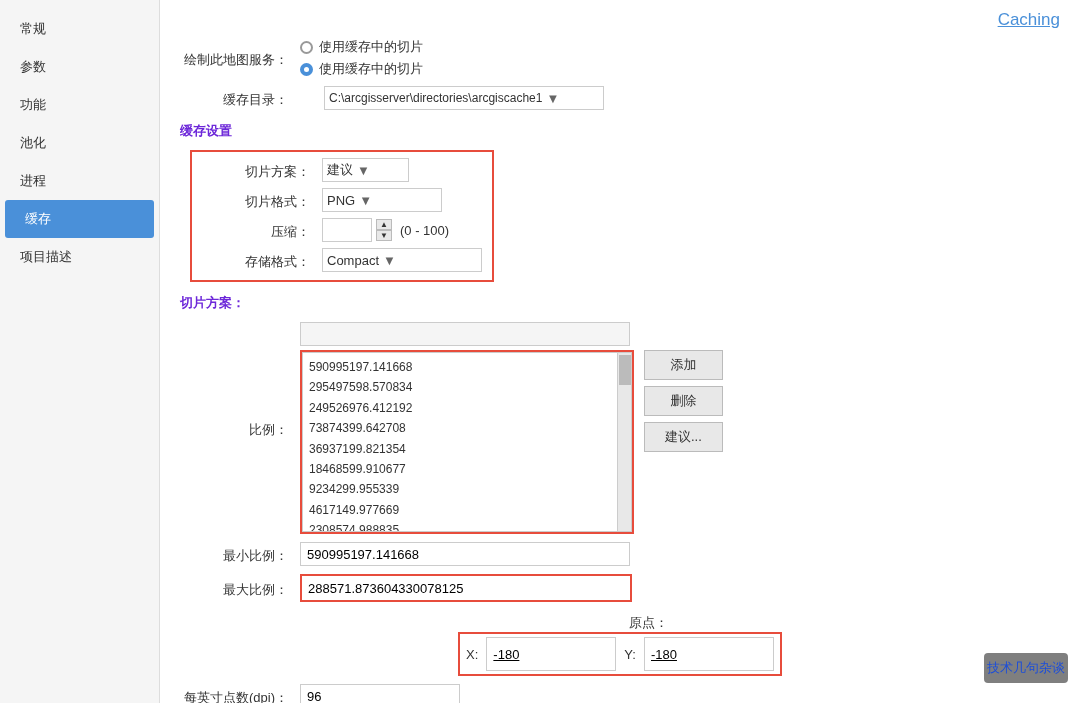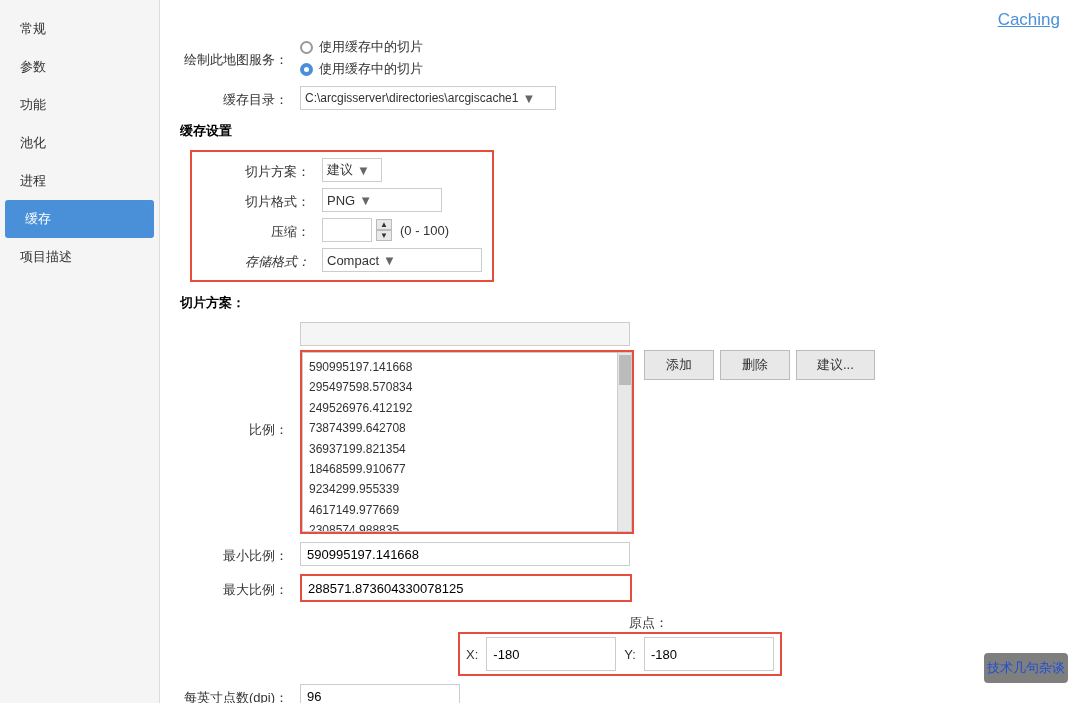--- a/index.html
+++ b/index.html
@@ -116,27 +116,27 @@
       gap: 4px;
       cursor: pointer;
     }
     .select-box span {
       font-size: 13px;
     }
     .select-arrow {
       font-size: 10px;
       color: #666;
     }
-    .select-sm { width: 60px; }
+    .select-sm { width: 87px; }
     .select-md { width: 120px; }
     .select-lg { width: 160px; }
     
     .section-header {
       font-weight: bold;
-      color: #000000;
+      color: #6d28d9;
       margin: 12px 0 8px 0;
       padding-bottom: 2px;
     }
     
     .spinner-row {
       display: flex;
       align-items: center;
       gap: 4px;
     }
     .spinner-input {
@@ -192,41 +192,42 @@
     .scale-scrollbar-thumb {
       width: 12px;
       height: 30px;
       background: #bbb;
       margin: 2px auto;
       cursor: pointer;
     }
     
     .side-buttons {
       display: flex;
-      flex-direction: row;
+      flex-direction: column;
       gap: 6px;
       margin-left: 10px;
     }
     .action-btn {
       background: #e8e8e8;
       border: 1px solid #bbb;
       padding: 5px 20px;
       cursor: pointer;
       font-size: 13px;
       color: #333;
       white-space: nowrap;
       min-width: 70px;
       text-align: center;
     }
     .coord-input {
       width: 130px;
       border: 1px solid #ccc;
       padding: 16px 6px;
       height: 31px;
       font-size: 13px;
+      text-decoration: underline;
     }
     
     .watermark {
       position: fixed;
       bottom: 20px;
       right: 12px;
       background: rgba(0,0,0,0.5);
       color: #1d4ed8;
       padding: 6px 3px;
       border-radius: 4px;
@@ -296,21 +297,21 @@
           </div>
         </div>
       </div>
     </div>
 
     <div class="form-row">
       <div class="form-label">
         <span>缓存目录：</span>
       </div>
       <div class="form-value">
-        <div class="select-box" style="width:256px;">
+        <div class="select-box" style="width:280px;margin-left:24px;">
           <span style="font-size:12px;">C:\arcgisserver\directories\arcgiscache1</span>
           <span class="select-arrow">▼</span>
         </div>
       </div>
     </div>
 
     <div class="section-header">
       <span>缓存设置</span>
     </div>
 
@@ -351,21 +352,21 @@
               <div class="spinner-buttons">
                 <div class="spinner-btn">▲</div>
                 <div class="spinner-btn">▼</div>
               </div>
               <span style="margin-left:4px;">(0 - 100)</span>
             </div>
           </div>
         </div>
         
         <div class="form-row" style="margin-bottom:2px;">
-          <div class="form-label" style="width:80px;font-style:italic;">
+          <div class="form-label" style="width:80px;">
             <span>存储格式：</span>
           </div>
           <div class="form-value">
             <div class="select-box select-lg">
               <span>Compact</span>
               <span class="select-arrow">▼</span>
             </div>
           </div>
         </div>
       </div>

